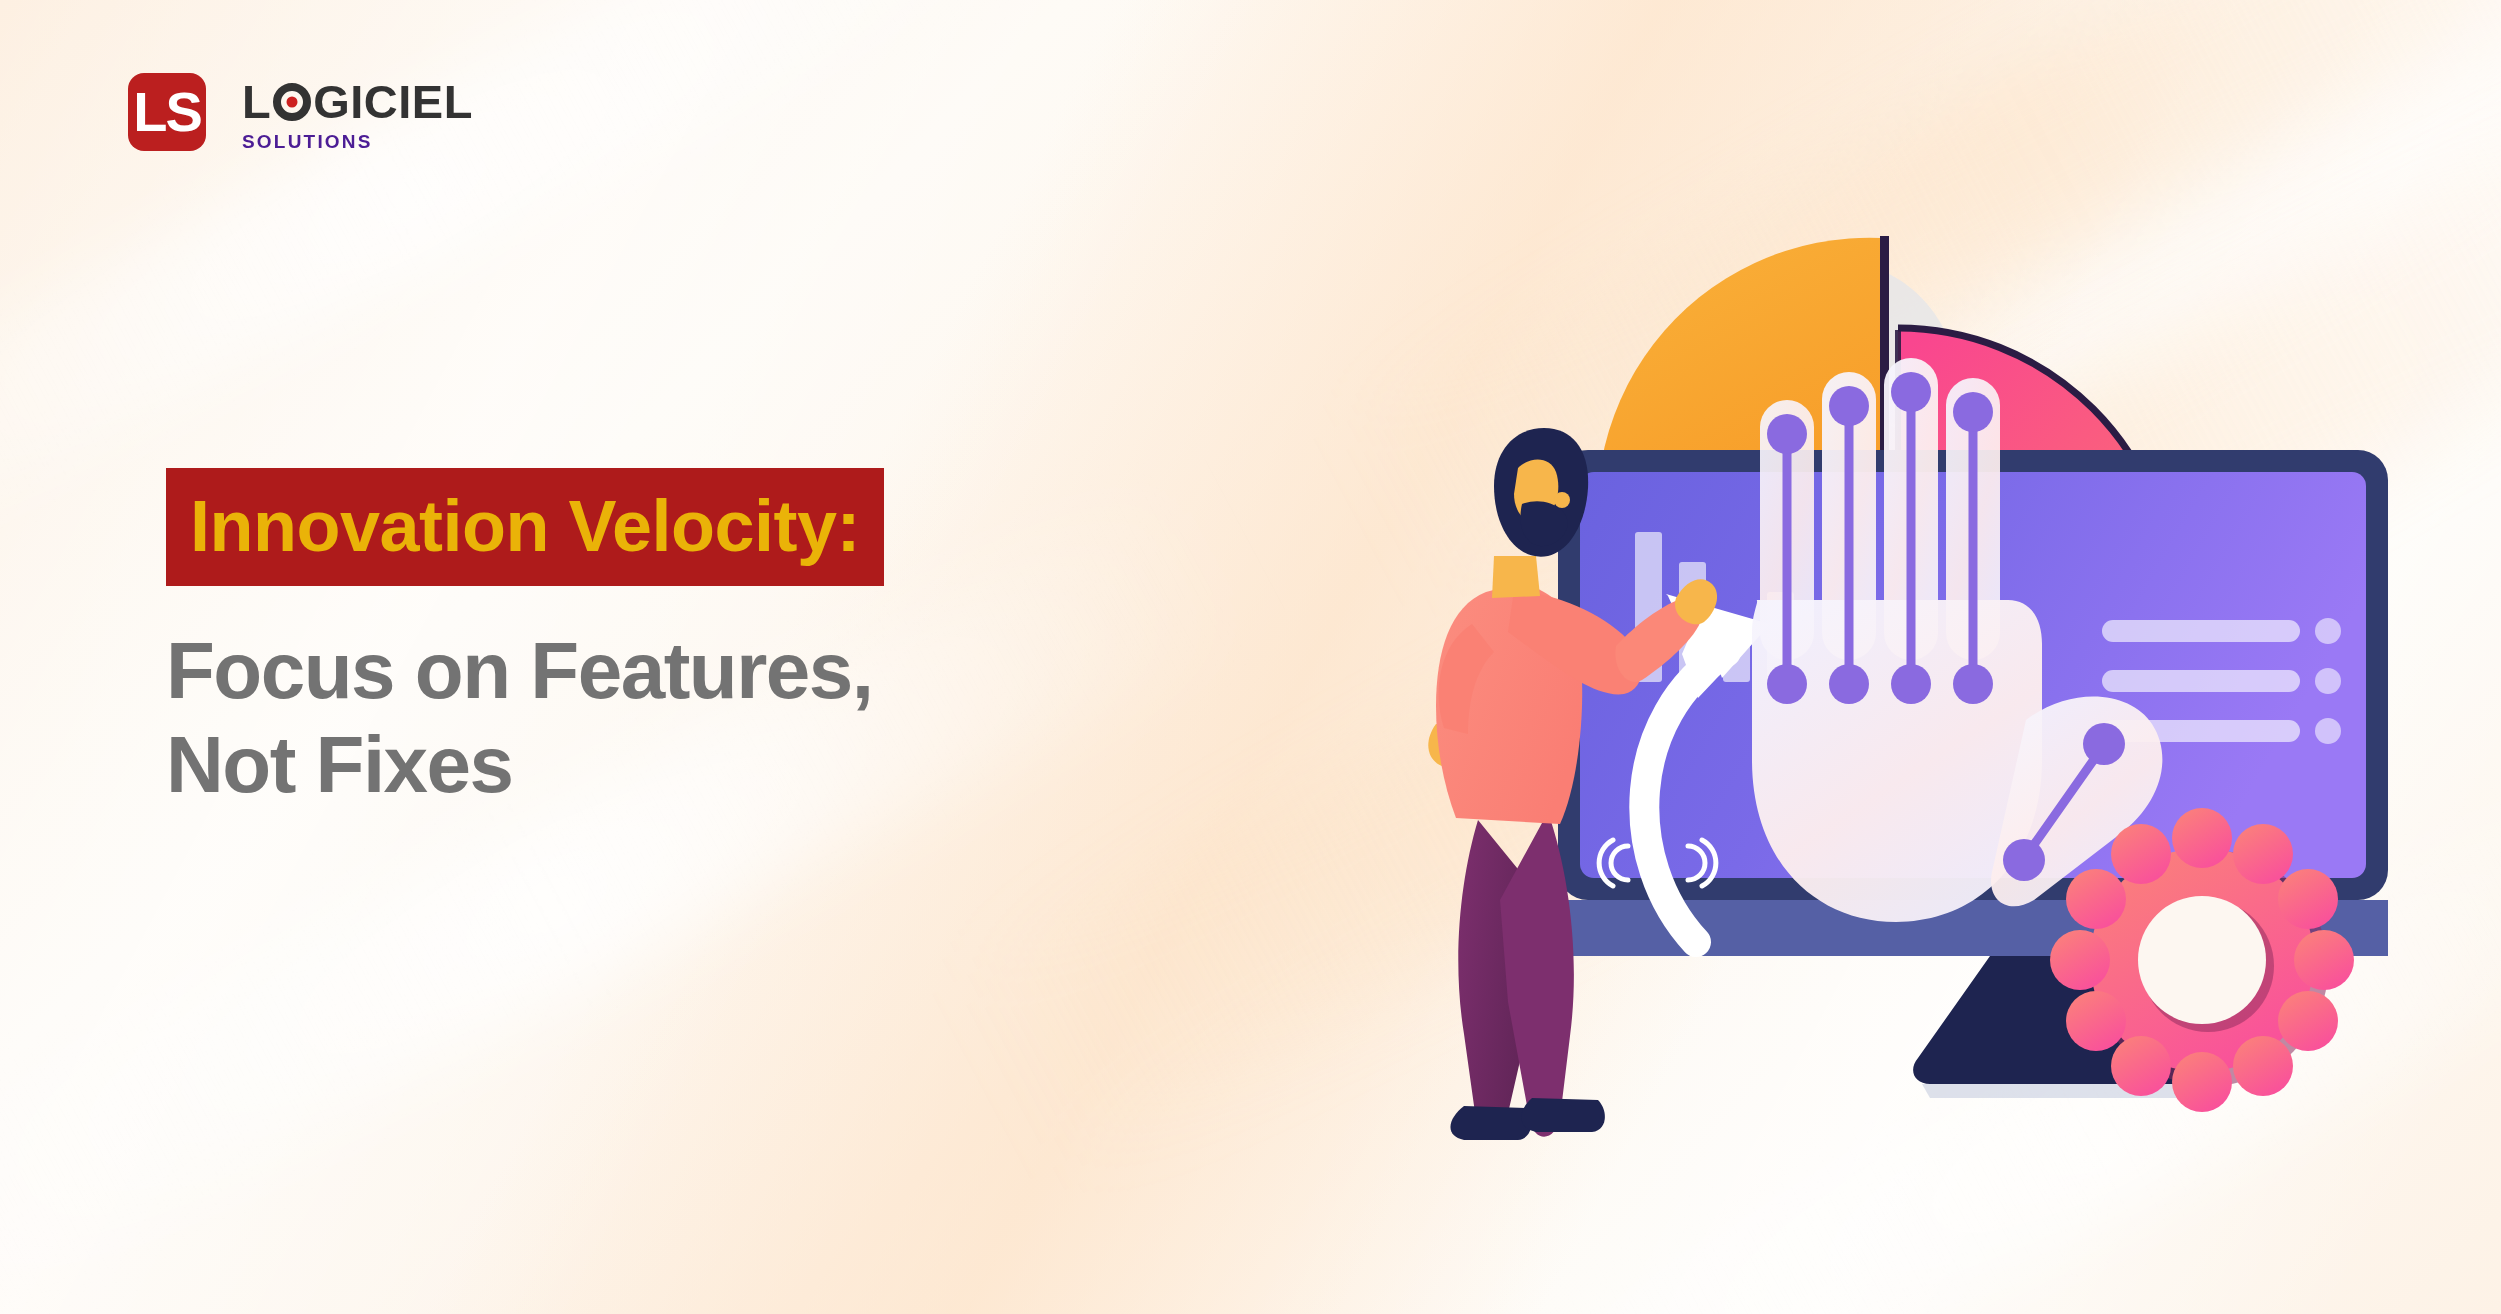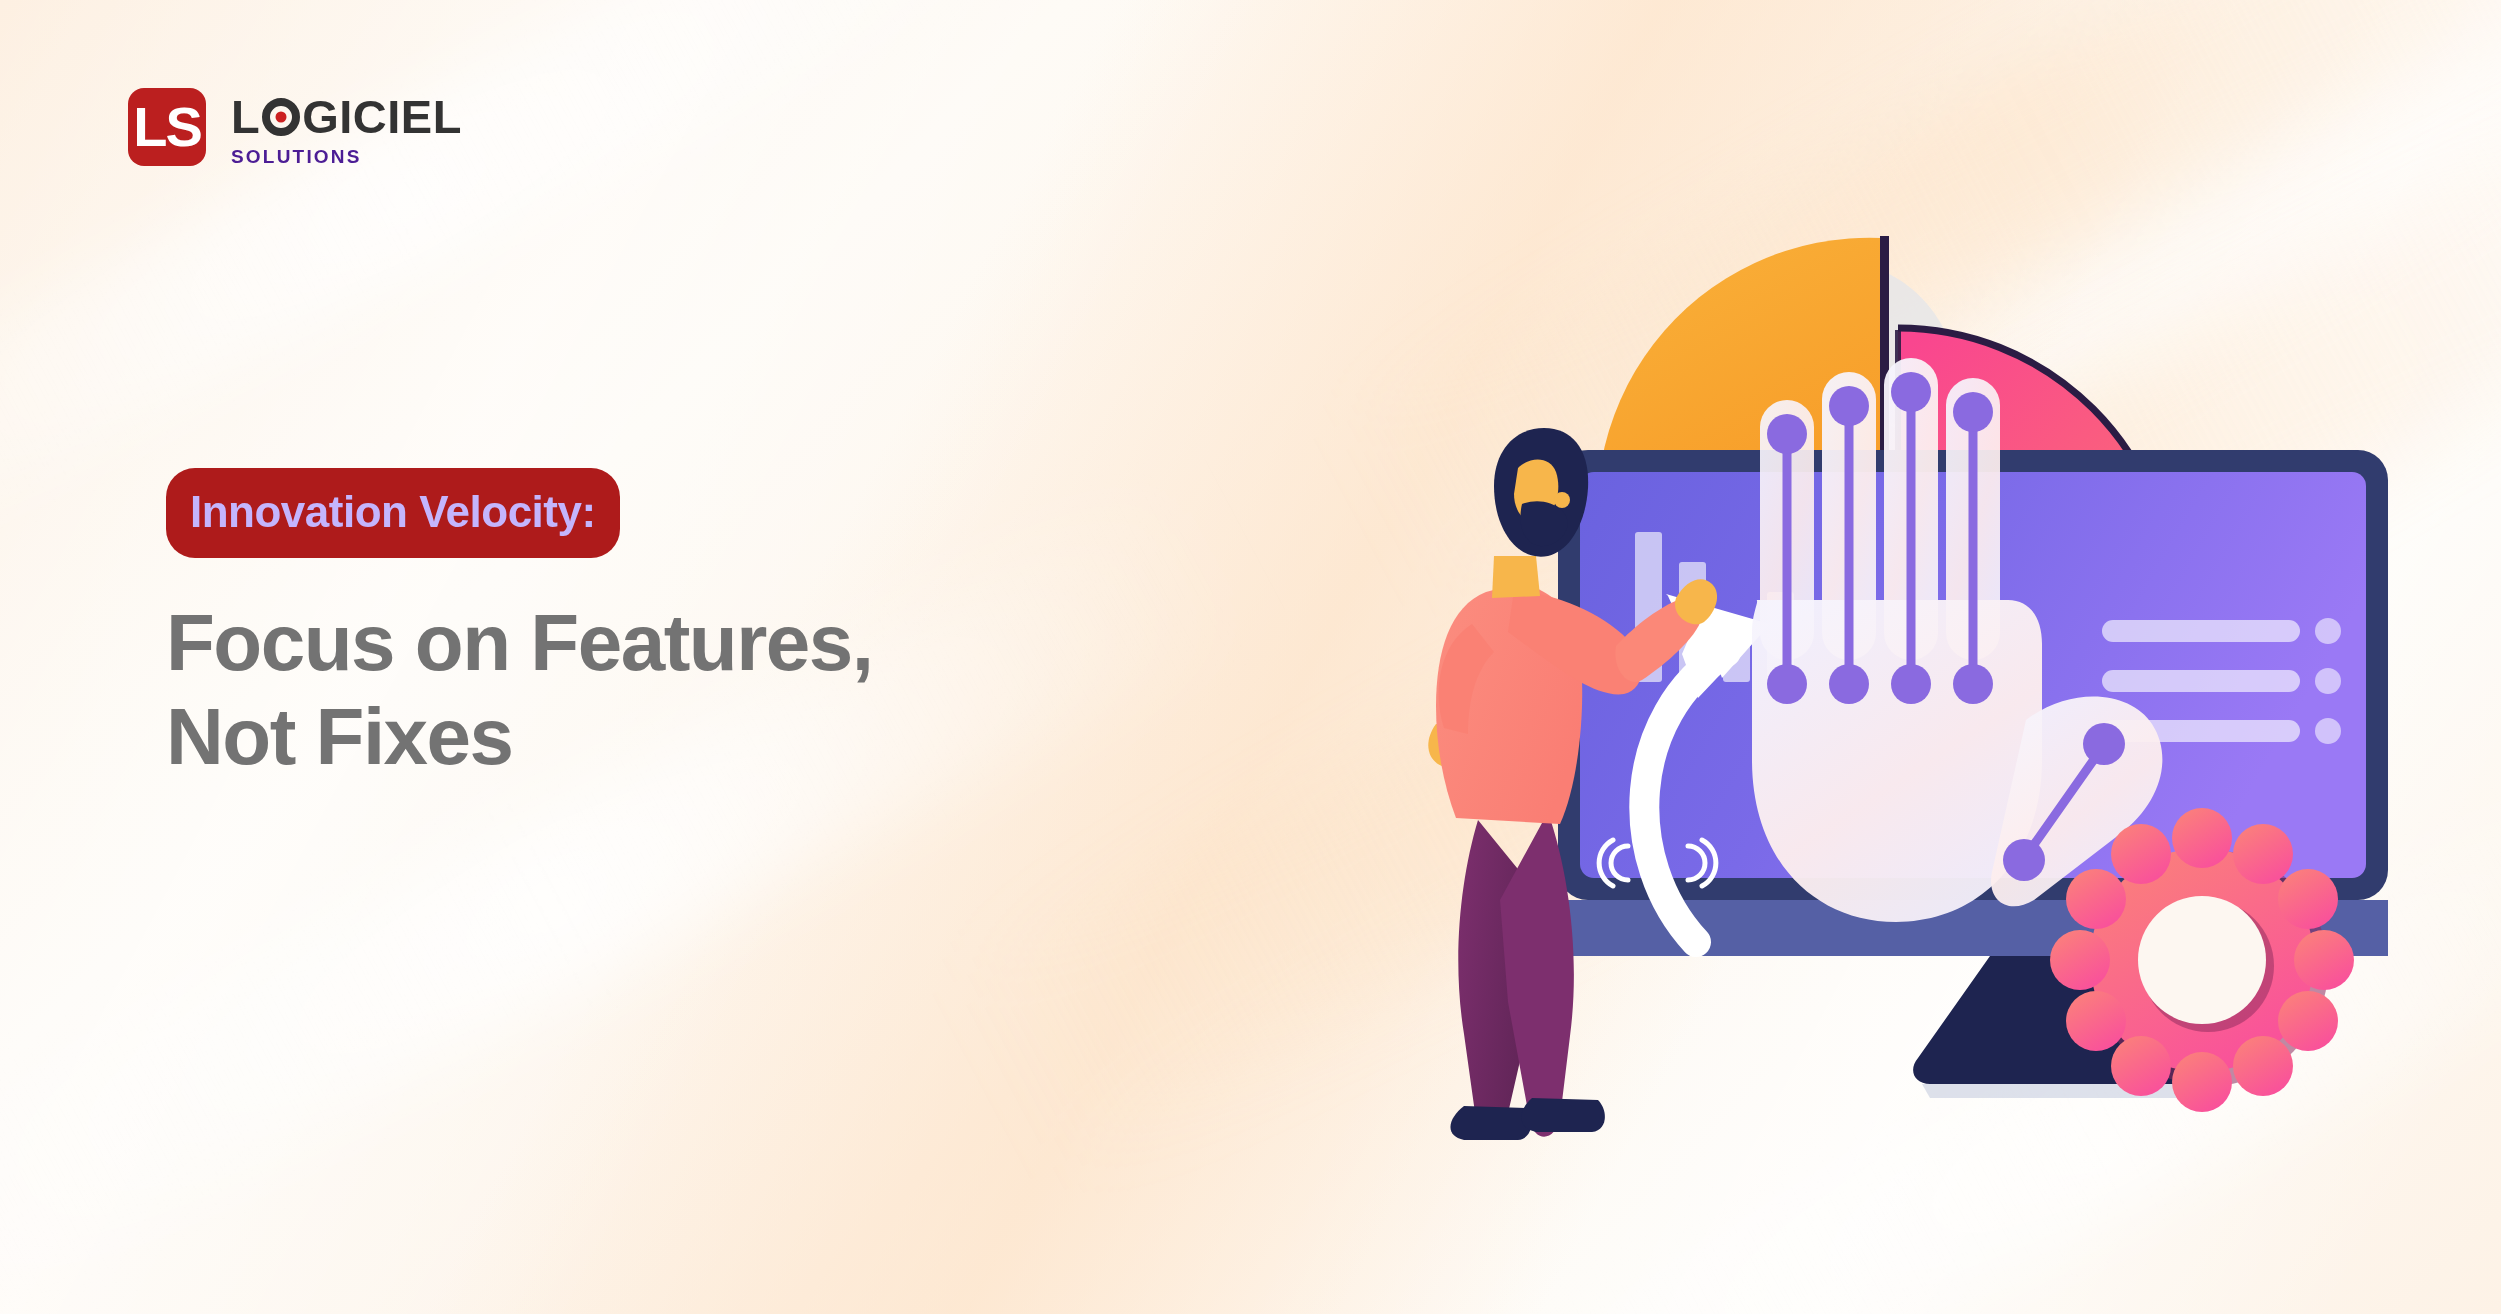--- a/index.html
+++ b/index.html
@@ -27,21 +27,21 @@
     transform-origin:center;
     pointer-events:none;
   }
   .s1 { left:-300px; top:120px; width:1400px; height:150px; background:linear-gradient(90deg,rgba(255,255,255,0),rgba(255,255,255,.75),rgba(255,255,255,0)); transform:rotate(-28deg); filter:blur(28px); }
   .s2 { left:900px; top:520px; width:1900px; height:210px; background:linear-gradient(90deg,rgba(253,222,186,0),rgba(253,218,180,.5),rgba(253,222,186,0)); transform:rotate(-28deg); filter:blur(40px); }
   .s3 { left:-200px; top:820px; width:1500px; height:170px; background:linear-gradient(90deg,rgba(255,255,255,0),rgba(255,255,255,.8),rgba(255,255,255,0)); transform:rotate(-28deg); filter:blur(34px); }
   .s4 { left:1300px; top:60px; width:1500px; height:190px; background:linear-gradient(90deg,rgba(253,229,202,0),rgba(253,224,192,.45),rgba(253,229,202,0)); transform:rotate(-28deg); filter:blur(38px); }
   .s5 { left:1450px; top:1050px; width:1300px; height:160px; background:linear-gradient(90deg,rgba(255,255,255,0),rgba(255,255,255,.7),rgba(255,255,255,0)); transform:rotate(-28deg); filter:blur(32px); }
 
   
-  .logo { position:absolute; left:128px; top:88px; display:flex; align-items:flex-start; gap:25px; }
+  .logo { position:absolute; left:128px; top:73px; display:flex; align-items:flex-start; gap:36px; }
   .logo-mark {
     width:78px; height:78px; border-radius:16px; background:#bb1f1f;
     position:relative; flex:none;
   }
   .logo-mark .ls {
     position:absolute; inset:0;
     color:#fff; font-weight:900; font-size:56px; letter-spacing:-2px;
     display:flex; align-items:center; justify-content:center;
     font-family:"Liberation Sans", sans-serif;
     line-height:1;
@@ -63,25 +63,24 @@
     transform:translate(-50%,-50%);
   }
   .logo-sub {
     font-size:19px; font-weight:700; color:#4c1d95; letter-spacing:2.2px;
     margin-top:6px;
   }
 
   
   .headline-wrap { position:absolute; left:166px; top:468px; width:1120px; }
   .eyebrow {
-    display:inline-block; background:#ae1b1b; color:#c4b5fd;
-    font-size:44px; font-weight:700; line-height:1;
+    display:inline-block; background:#ae1b1b; color:#eab308;
+    font-size:72px; font-weight:700; line-height:1;
     padding:22px 24px 24px 24px; letter-spacing:-0.5px;
     white-space:nowrap;
-    border-radius:29px;
   }
   .title {
     margin-top:38px;
     font-size:80px; font-weight:800; color:#737373;
     line-height:1.18; letter-spacing:-1.5px;
   }
   .title .l2 { display:block; }
 
   
   .illus { position:absolute; left:1430px; top:200px; width:1060px; height:930px; }

